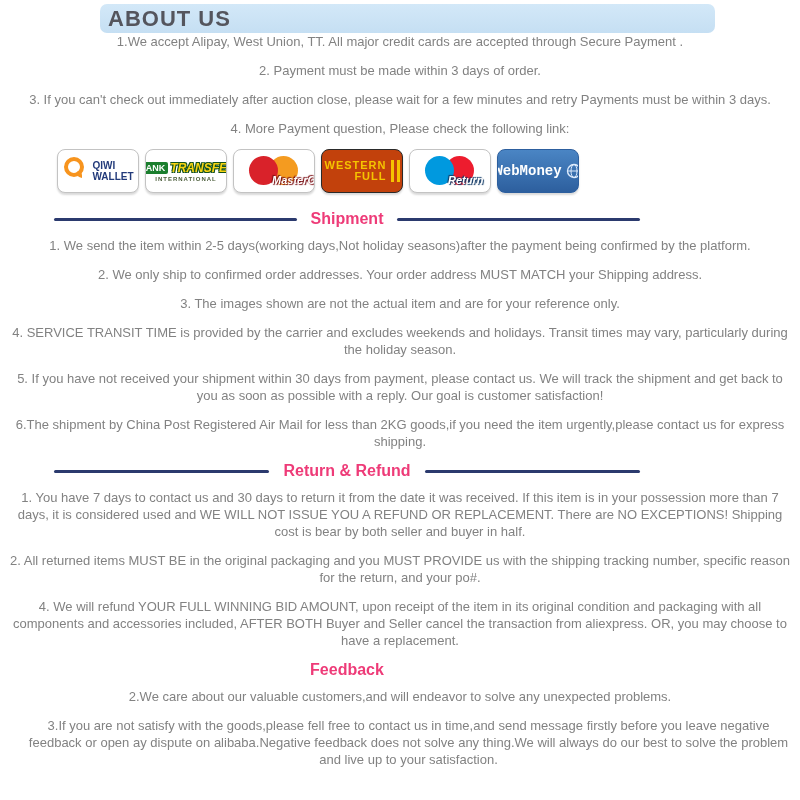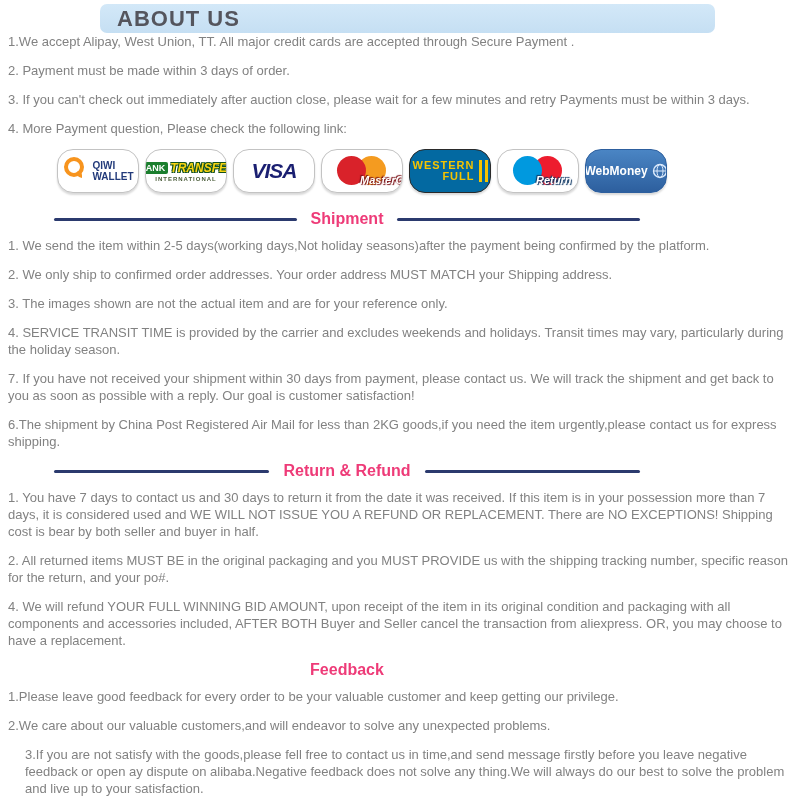--- a/index.html
+++ b/index.html
@@ -15,21 +15,21 @@
 
   
   .about-bar {
     margin: 4px 0 0 100px;
     width: 615px;
     height: 29px;
     background: linear-gradient(180deg, #d3e8f8, #c5dff3);
     border-radius: 7px;
     display: flex;
     align-items: center;
-    padding-left: 17px;
+    padding-left: 8px;
   }
   .about-title {
     font-size: 22px;
     font-weight: bold;
     letter-spacing: 1px;
     color: #54555d;
   }
 
   
   .section-divider {
@@ -55,35 +55,36 @@
   .divider-shipment { margin-top: 17px; }
   .divider-refund   { margin-top: 8px; }
   .divider-feedback { margin-top: 4px; flex-direction: column; }
 
   
   p.policy {
     margin: 0 8px 12px 8px;
     font-size: 13px;
     line-height: 17px;
     color: #828282;
+    text-align: center;
   }
   p.policy.indented { margin-left: 25px; }
 
   
   .logos {
     display: flex;
     gap: 6px;
     margin: 1px 0 10px 57px;
   }
   .card {
     width: 82px;
     height: 44px;
     background: #ffffff;
     border: 1px solid #c3c3c3;
-    border-radius: 16px;
+    border-radius: 8px;
     box-shadow: 0 2px 2px rgba(0,0,0,0.15);
     display: flex;
     align-items: center;
     justify-content: center;
     overflow: hidden;
     position: relative;
   }
 
   
   .qiwi-text { margin-left: 4px; font-size: 10px; line-height: 11px; font-weight: bold; color: #223a7a; }
@@ -109,29 +110,29 @@
   .ms-blue   { left: 0;  background: #0099df; z-index: 1; }
   .ms-red    { left: 20px; background: #ed1c2e; }
   .circles .overlay-text {
     position: absolute; z-index: 2; width: 100%; top: 18px; text-align: center;
     color: #ffffff; font-weight: bold; font-style: italic; font-size: 11px; padding-left: 23px;
   }
   .mc-label { text-shadow: 1px 1px 1px #7a1015, -1px -1px 1px #7a1015; }
   .ms-label { font-size: 12px; text-shadow: 1px 1px 1px #123a66, -1px -1px 1px #123a66; }
 
   
-  .card.wu { background: #0369a1; border-color: #2a2a2a; }
+  .card.wu { background: #c2410c; border-color: #2a2a2a; }
   .wu-inner { display: flex; align-items: center; }
   .wu-text { text-align: right; color: #f5c400; font-weight: bold; font-size: 11px; line-height: 11px; letter-spacing: 1px; }
   .wu-bars { display: flex; gap: 3px; margin-left: 4px; }
   .wu-bars i { display: block; width: 3px; height: 22px; background: #f5c400; }
 
   
   .card.wm { background: linear-gradient(180deg, #4a85c4, #2d5f9e); border-color: #2d5f9e; }
-  .wm-label { color: #ffffff; font-weight: bold; font-size: 12px; }
+  .wm-label { color: #ffffff; font-weight: bold; font-size: 14px; font-family: Liberation Mono, monospace; }
   .wm-globe { margin-left: 4px; display: flex; }
 </style>
 </head>
 <body>
 
 <div class="page">
 
   <div class="about-bar">
     <span class="about-title">ABOUT US</span>
   </div>
@@ -160,23 +161,20 @@
       <div class="card">
         <div class="bt-wrap">
           <div class="bt-row">
             <span class="bt-bank">BANK</span>
             <span class="bt-transfer">TRANSFER</span>
           </div>
           <div class="bt-intl">INTERNATIONAL</div>
         </div>
       </div>
 
-      <div class="card">
-        <span class="visa-text">VISA</span>
-      </div>
 
       <div class="card">
         <div class="circles">
           <span class="circ mc-orange"></span>
           <span class="circ mc-red"></span>
           <span class="overlay-text mc-label">MasterCard</span>
         </div>
       </div>
 
       <div class="card wu">
@@ -217,39 +215,38 @@
   <section>
     <div class="section-divider divider-shipment">
       <span class="line"></span>
       <span class="label">Shipment</span>
       <span class="line"></span>
     </div>
     <p class="policy">1. We send the item within 2-5 days(working days,Not holiday seasons)after the payment being confirmed by the platform.</p>
     <p class="policy">2. We only ship to confirmed order addresses. Your order address MUST MATCH your Shipping address.</p>
     <p class="policy">3. The images shown are not the actual item and are for your reference only.</p>
     <p class="policy">4. SERVICE TRANSIT TIME is provided by the carrier and excludes weekends and holidays. Transit times may vary, particularly during the holiday season.</p>
-    <p class="policy">7. If you have not received your shipment within 30 days from payment, please contact us. We will track the shipment and get back to you as soon as possible with a reply. Our goal is customer satisfaction!</p>
+    <p class="policy">5. If you have not received your shipment within 30 days from payment, please contact us. We will track the shipment and get back to you as soon as possible with a reply. Our goal is customer satisfaction!</p>
     <p class="policy">6.The shipment by China Post Registered Air Mail for less than 2KG goods,if you need the item urgently,please contact us for express shipping.</p>
   </section>
 
   <section>
     <div class="section-divider divider-refund">
       <span class="line"></span>
       <span class="label">Return &amp; Refund</span>
       <span class="line"></span>
     </div>
     <p class="policy">1. You have 7 days to contact us and 30 days to return it from the date it was received. If this item is in your possession more than 7 days, it is considered used and WE WILL NOT ISSUE YOU A REFUND OR REPLACEMENT. There are NO EXCEPTIONS! Shipping cost is bear by both seller and buyer in half.</p>
     <p class="policy">2. All returned items MUST BE in the original packaging and you MUST PROVIDE us with the shipping tracking number, specific reason for the return, and your  po#.</p>
     <p class="policy">4. We will refund YOUR FULL WINNING BID AMOUNT, upon receipt of the item in its original condition and packaging with all components and accessories included, AFTER BOTH Buyer and Seller cancel the transaction from aliexpress. OR, you may choose to have a replacement.</p>
   </section>
 
   <section>
     <div class="section-divider divider-feedback">
       <span class="line"></span>
       <span class="label">Feedback</span>
       <span class="line"></span>
     </div>
-    <p class="policy">1.Please leave good feedback for every order to be your valuable customer and keep getting our privilege.</p>
     <p class="policy">2.We care about our valuable customers,and will endeavor to solve any unexpected problems.</p>
     <p class="policy indented">3.If you are not satisfy with the goods,please fell free to contact us in time,and send message firstly before you leave negative feedback or open ay dispute on alibaba.Negative feedback does not solve any thing.We will always do our best to solve the problem and live up to your satisfaction.</p>
   </section>
 
 </div>
 
 </body></html>

